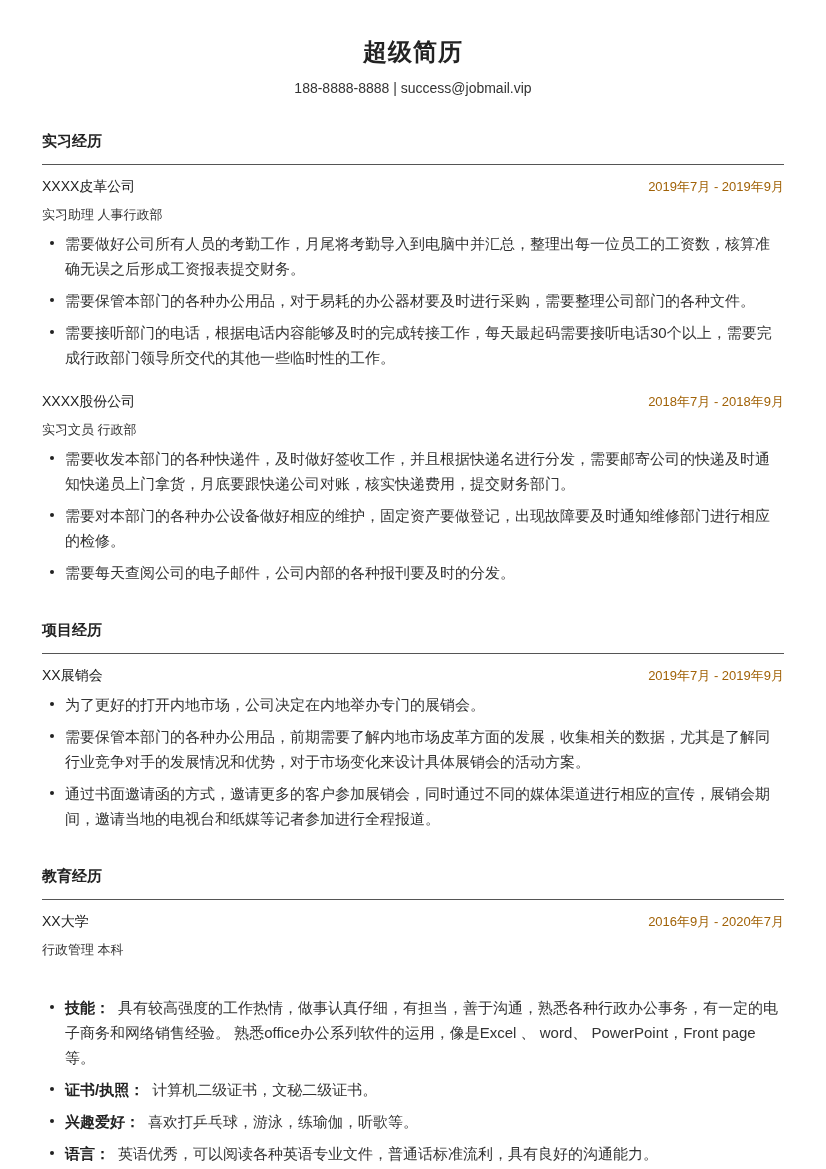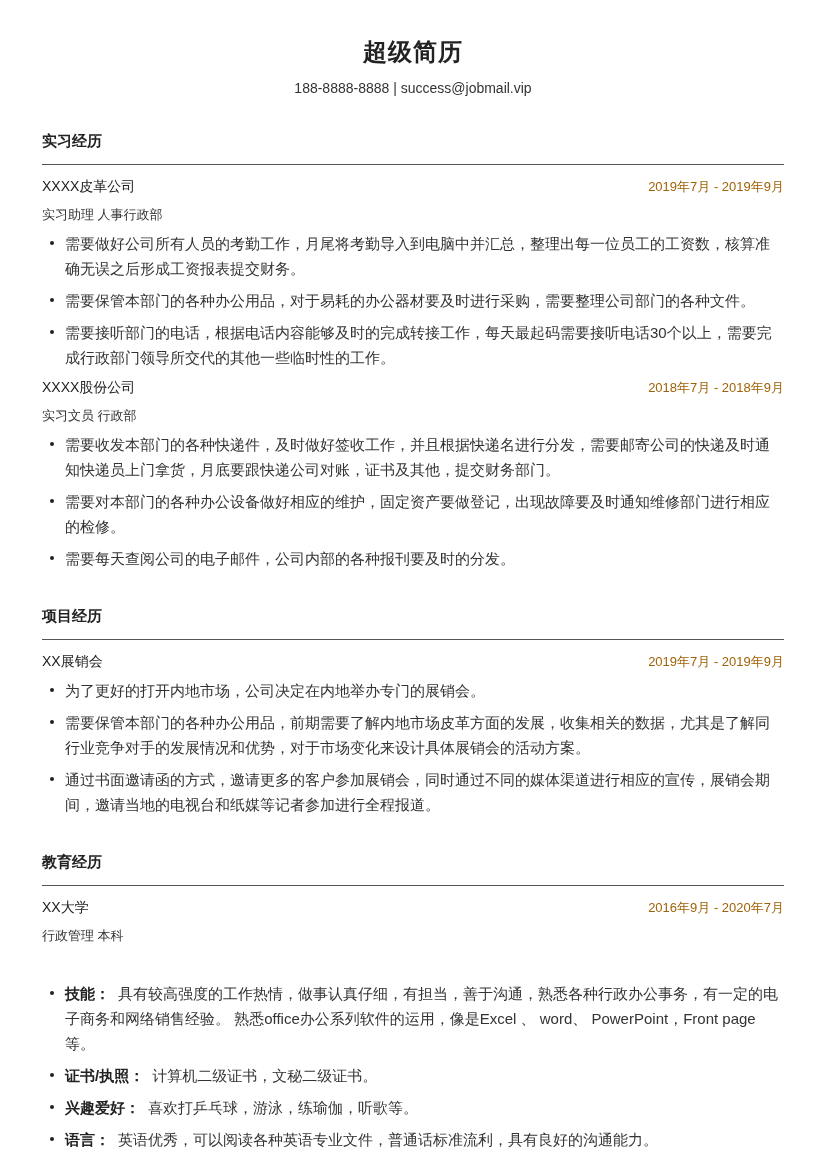--- a/index.html
+++ b/index.html
@@ -31,21 +31,21 @@
   section { margin-top: 36px; }
   .sec-title {
     margin: 0;
     padding-bottom: 13px;
     font-size: 15px;
     font-weight: bold;
     color: #222222;
     border-bottom: 1px solid #555555;
   }
   .entry { margin-top: 13px; }
-  .entry + .entry { margin-top: 9px; }
+  .entry + .entry { margin-top: 23px; }
   .entry-head {
     display: flex;
     justify-content: space-between;
     align-items: baseline;
   }
   .entry-title {
     font-size: 14px;
     font-weight: normal;
     color: #222222;
   }
@@ -120,21 +120,21 @@
 
     <div class="entry">
       <div class="entry-head">
         <span class="entry-title">XXXX股份公司</span>
         <span class="entry-date">2018年7月 - 2018年9月</span>
       </div>
       <div class="entry-sub">实习文员 行政部</div>
       <ul class="bullets">
         <li class="bullet">
             <span class="dot"></span>
-            <span class="btext">需要收发本部门的各种快递件，及时做好签收工作，并且根据快递名进行分发，需要邮寄公司的快递及时通知快递员上门拿货，月底要跟快递公司对账，证书及其他，提交财务部门。</span>
+            <span class="btext">需要收发本部门的各种快递件，及时做好签收工作，并且根据快递名进行分发，需要邮寄公司的快递及时通知快递员上门拿货，月底要跟快递公司对账，核实快递费用，提交财务部门。</span>
           </li>
         <li class="bullet">
             <span class="dot"></span>
             <span class="btext">需要对本部门的各种办公设备做好相应的维护，固定资产要做登记，出现故障要及时通知维修部门进行相应的检修。</span>
           </li>
         <li class="bullet">
             <span class="dot"></span>
             <span class="btext">需要每天查阅公司的电子邮件，公司内部的各种报刊要及时的分发。</span>
           </li>
       </ul>

